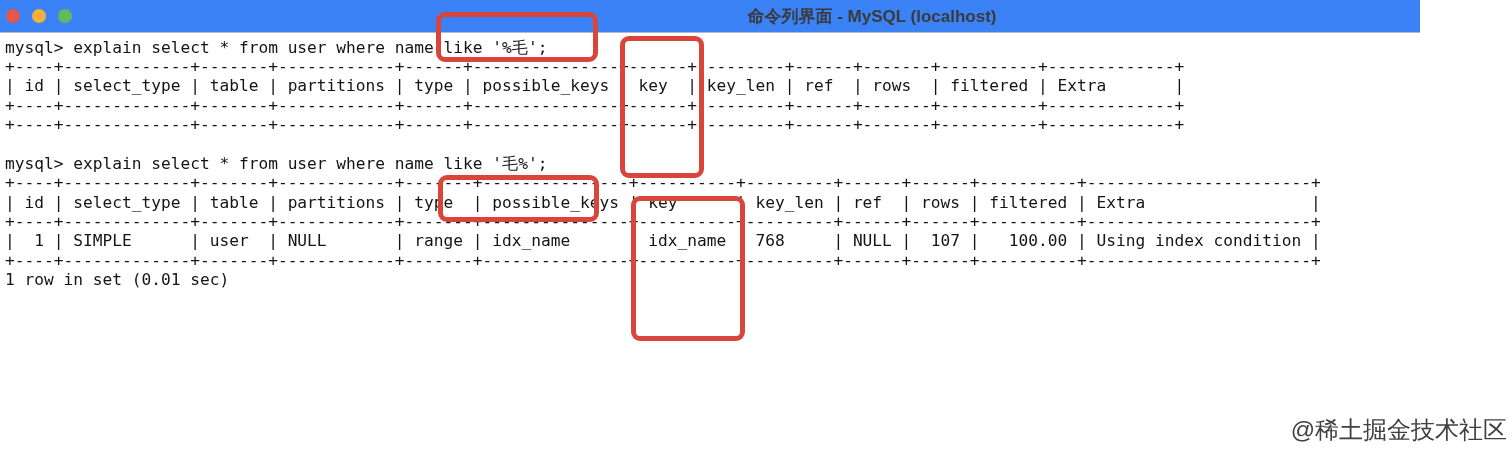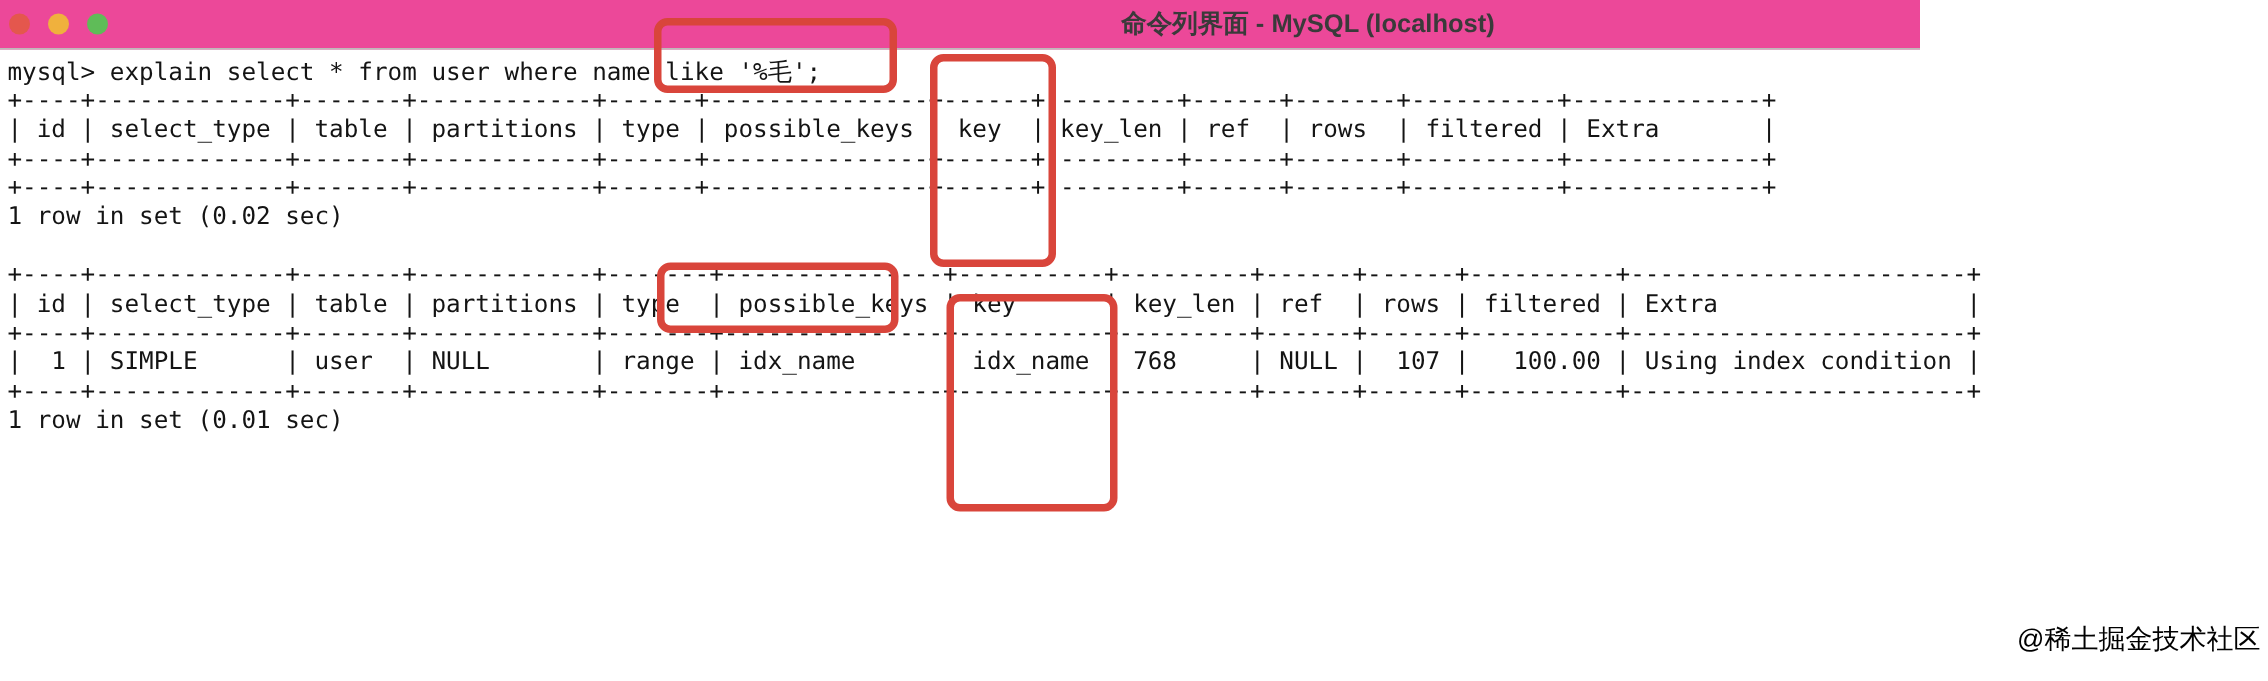--- a/index.html
+++ b/index.html
@@ -7,22 +7,22 @@
   body {
     background: #ffffff;
     font-family: "Liberation Sans", sans-serif;
     position: relative;
     overflow: hidden;
   }
   .window { position: absolute; inset: 0; background: #ffffff; }
 
   
   .titlebar {
-    position: absolute; top: 0; left: 0; width: 1280px; height: 33px;
-    background: #ec4899;
+    position: absolute; top: 0; left: 0; width: 1420px; height: 33px;
+    background: #3b82f6;
     border-bottom: 1px solid #bcbab8;
   }
   .traffic { position: absolute; top: 9px; width: 14px; height: 14px; border-radius: 50%; }
   .tl-close { left: 6px;  background: #e4574d; }
   .tl-min   { left: 32px; background: #f0b13d; }
   .tl-zoom  { left: 58px; background: #5fbc58; }
   .title {
     position: absolute; top: 16px; left: 872px;
     transform: translate(-50%, -50%);
     font-weight: bold; font-size: 17px; color: #3a3a3a; white-space: nowrap;
@@ -51,43 +51,43 @@
     background: transparent;
   }
   .anno-1 { left: 436px; top: 12px;  width: 162px; height: 50px; }
   .anno-2 { left: 620px; top: 36px;  width: 84px;  height: 142px; }
   .anno-3 { left: 438px; top: 175px; width: 161px; height: 47px; }
   .anno-4 { left: 631px; top: 196px; width: 114px; height: 145px; }
 
   
   .watermark {
     position: absolute; top: 414px; right: 5px;
-    font-size: 18px; color: #000000; white-space: nowrap;
+    font-size: 24px; color: #404040; white-space: nowrap;
   }
 </style>
 </head>
 <body>
 
 <div class="window">
 
   <div class="titlebar">
     <div class="traffic tl-close"></div>
     <div class="traffic tl-min"></div>
     <div class="traffic tl-zoom"></div>
     <div class="title">命令列界面 - MySQL (localhost)</div>
   </div>
 
   <div class="terminal">
     <div class="tline">mysql&gt; explain select * from user where name like '%毛';</div>
     <div class="tline">+----+-------------+-------+------------+------+---------------+------+---------+------+-------+----------+-------------+</div>
     <div class="tline">| id | select_type | table | partitions | type | possible_keys | key  | key_len | ref  | rows  | filtered | Extra       |</div>
     <div class="tline">+----+-------------+-------+------------+------+---------------+------+---------+------+-------+----------+-------------+</div>
     <div class="tline">+----+-------------+-------+------------+------+---------------+------+---------+------+-------+----------+-------------+</div>
-    <div class="tline">1 row in set (0.02 sec)</div>
     <div class="tline"></div>
+    <div class="tline">mysql&gt; explain select * from user where name like '毛%';</div>
     <div class="tline">+----+-------------+-------+------------+-------+---------------+----------+---------+------+------+----------+-----------------------+</div>
     <div class="tline">| id | select_type | table | partitions | type  | possible_keys | key      | key_len | ref  | rows | filtered | Extra                 |</div>
     <div class="tline">+----+-------------+-------+------------+-------+---------------+----------+---------+------+------+----------+-----------------------+</div>
     <div class="tline">|  1 | SIMPLE      | user  | NULL       | range | idx_name      | idx_name | 768     | NULL |  107 |   100.00 | Using index condition |</div>
     <div class="tline">+----+-------------+-------+------------+-------+---------------+----------+---------+------+------+----------+-----------------------+</div>
     <div class="tline">1 row in set (0.01 sec)</div>
     <div class="tline"></div>
   </div>
 
   <div class="annotation anno-1"></div>

